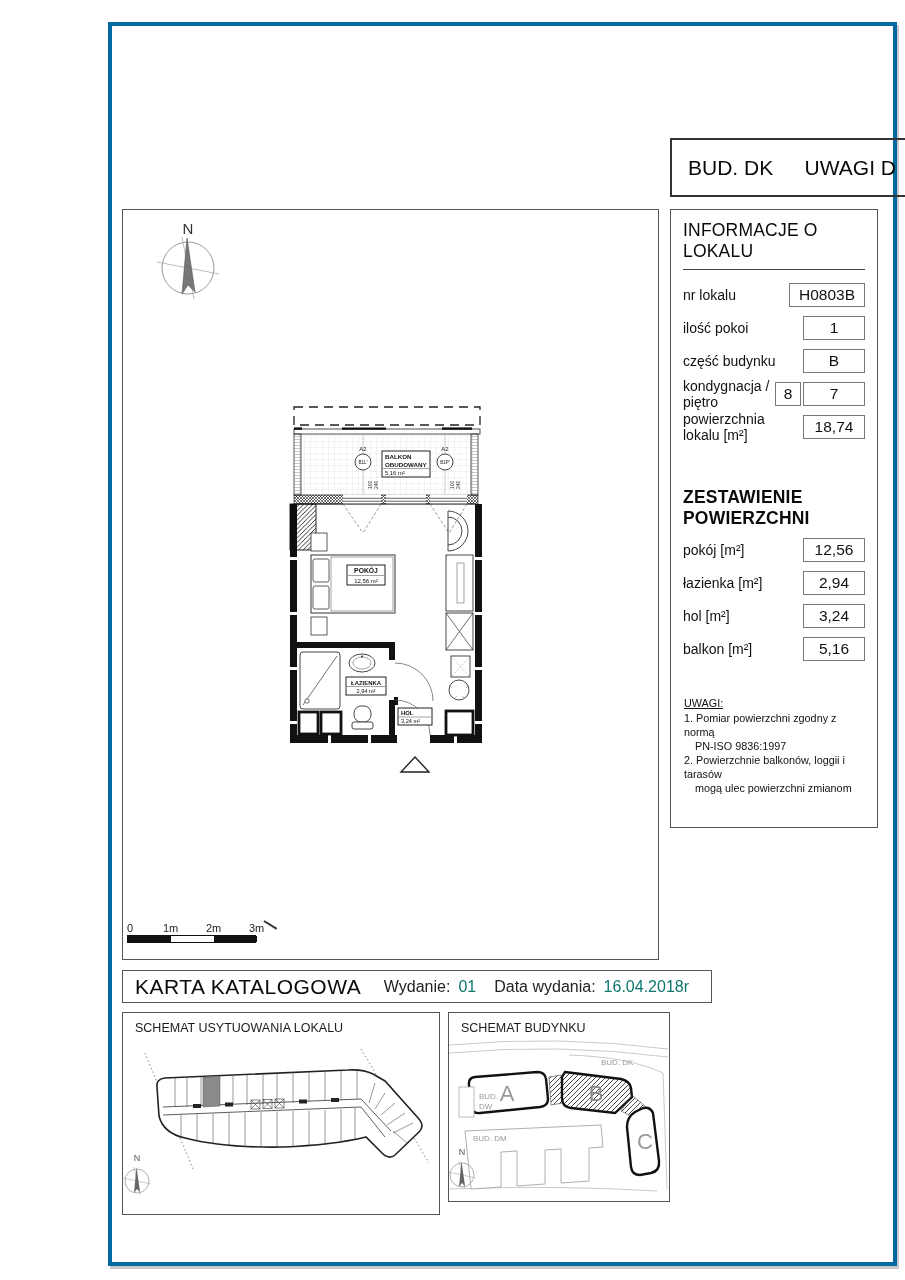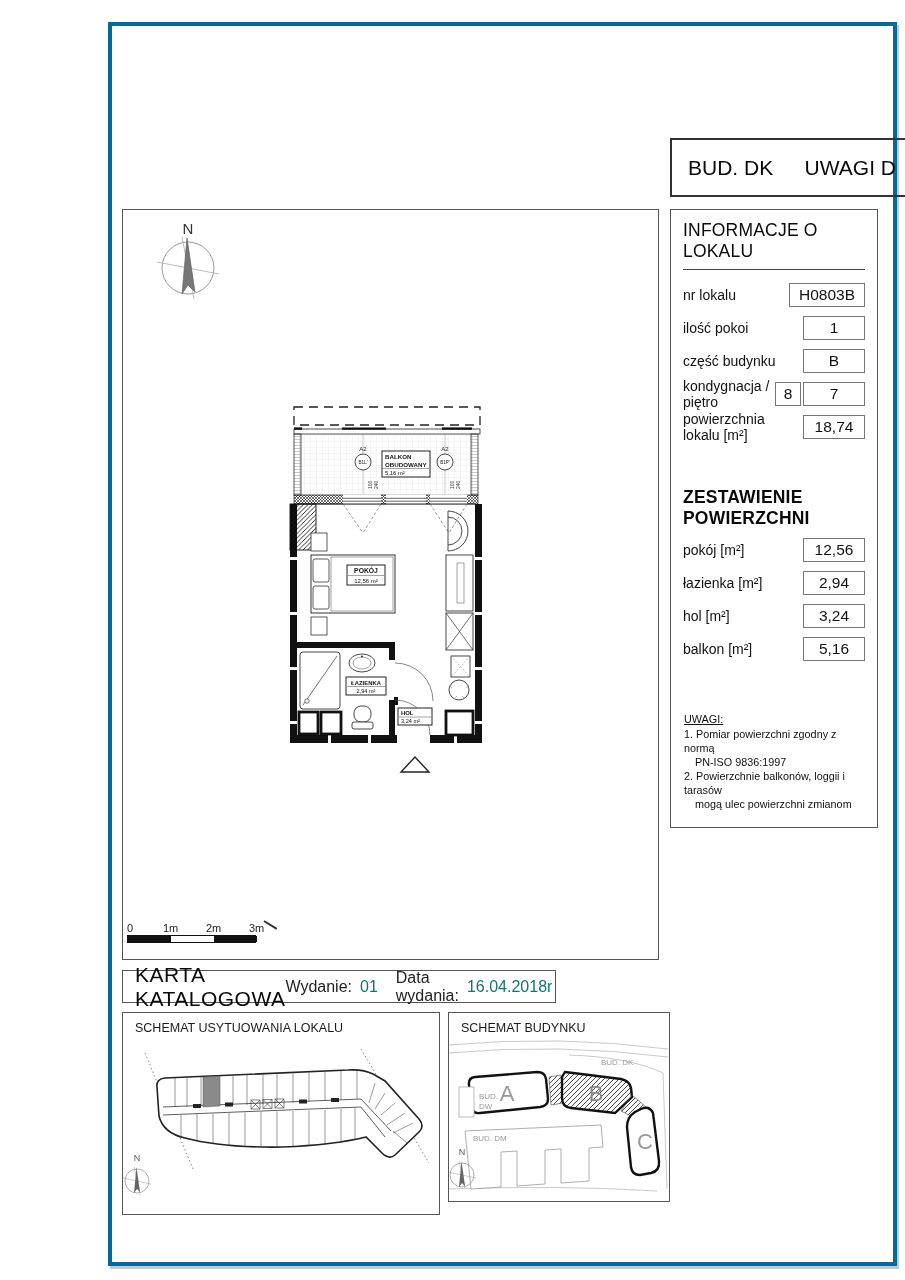--- a/index.html
+++ b/index.html
@@ -9,24 +9,24 @@
   .hdr-box span{font-size:21px;color:#0a0a0a;}
   .main-panel{position:absolute;left:10px;top:183px;width:535px;height:749px;border:1px solid #555;}
   .info-panel{position:absolute;left:558px;top:183px;width:208px;height:619px;border:1px solid #555;padding:10px 12px 0 12px;box-sizing:border-box;}
   .panel-title{font-size:17.5px;color:#0a0a0a;letter-spacing:0.2px;}
   .title-rule{border-bottom:1px solid #444;padding-bottom:7px;margin-bottom:8px;}
   .sec2{margin-top:44px;margin-bottom:4px;font-weight:bold;}
   .irow{display:flex;align-items:center;height:33px;}
   .ilabel{font-size:14px;flex:1;color:#111;}
   .ibox{border:1px solid #777;height:24px;display:flex;align-items:center;justify-content:center;font-size:15.5px;box-sizing:border-box;}
   .w70{width:62px;} .w84{width:76px;} .w28{width:26px;margin-right:2px;}
-  .uwagi{position:absolute;left:13px;bottom:16px;width:178px;font-size:10.8px;line-height:1.3;color:#111;}
+  .uwagi{position:absolute;left:13px;bottom:32px;width:178px;font-size:10.8px;line-height:1.3;color:#111;}
   .uwagi .u-title{text-decoration:underline;margin-bottom:1px;}
   .note-cont{padding-left:11px;}
-  .footer-band{position:absolute;left:10px;top:944px;width:434px;height:33px;border:1px solid #555;display:flex;align-items:center;padding:0 12px;box-sizing:border-box;}
+  .footer-band{position:absolute;left:10px;top:944px;width:590px;height:33px;border:1px solid #555;display:flex;align-items:center;padding:0 12px;box-sizing:border-box;}
   .footer-band .kk{font-size:21px;letter-spacing:0.5px;color:#0a0a0a;}
   .meta{margin-left:auto;display:flex;align-items:center;gap:8px;font-size:16px;}
   .meta .mlabel{color:#222;}
   .meta .mval{color:#0f766e;margin-right:10px;}
   .schemat{position:absolute;border:1px solid #555;box-sizing:border-box;}
   .sch-lokal{left:10px;top:986px;width:318px;height:203px;}
   .sch-bud{left:336px;top:986px;width:222px;height:190px;}
   .sch-title{font-size:12.5px;color:#1a1a1a;padding:8px 0 0 12px;}
   .scalebar{position:absolute;left:4px;top:712px;width:160px;}
   .scalebar .lbls{position:relative;height:13px;font-size:11px;color:#222;}

